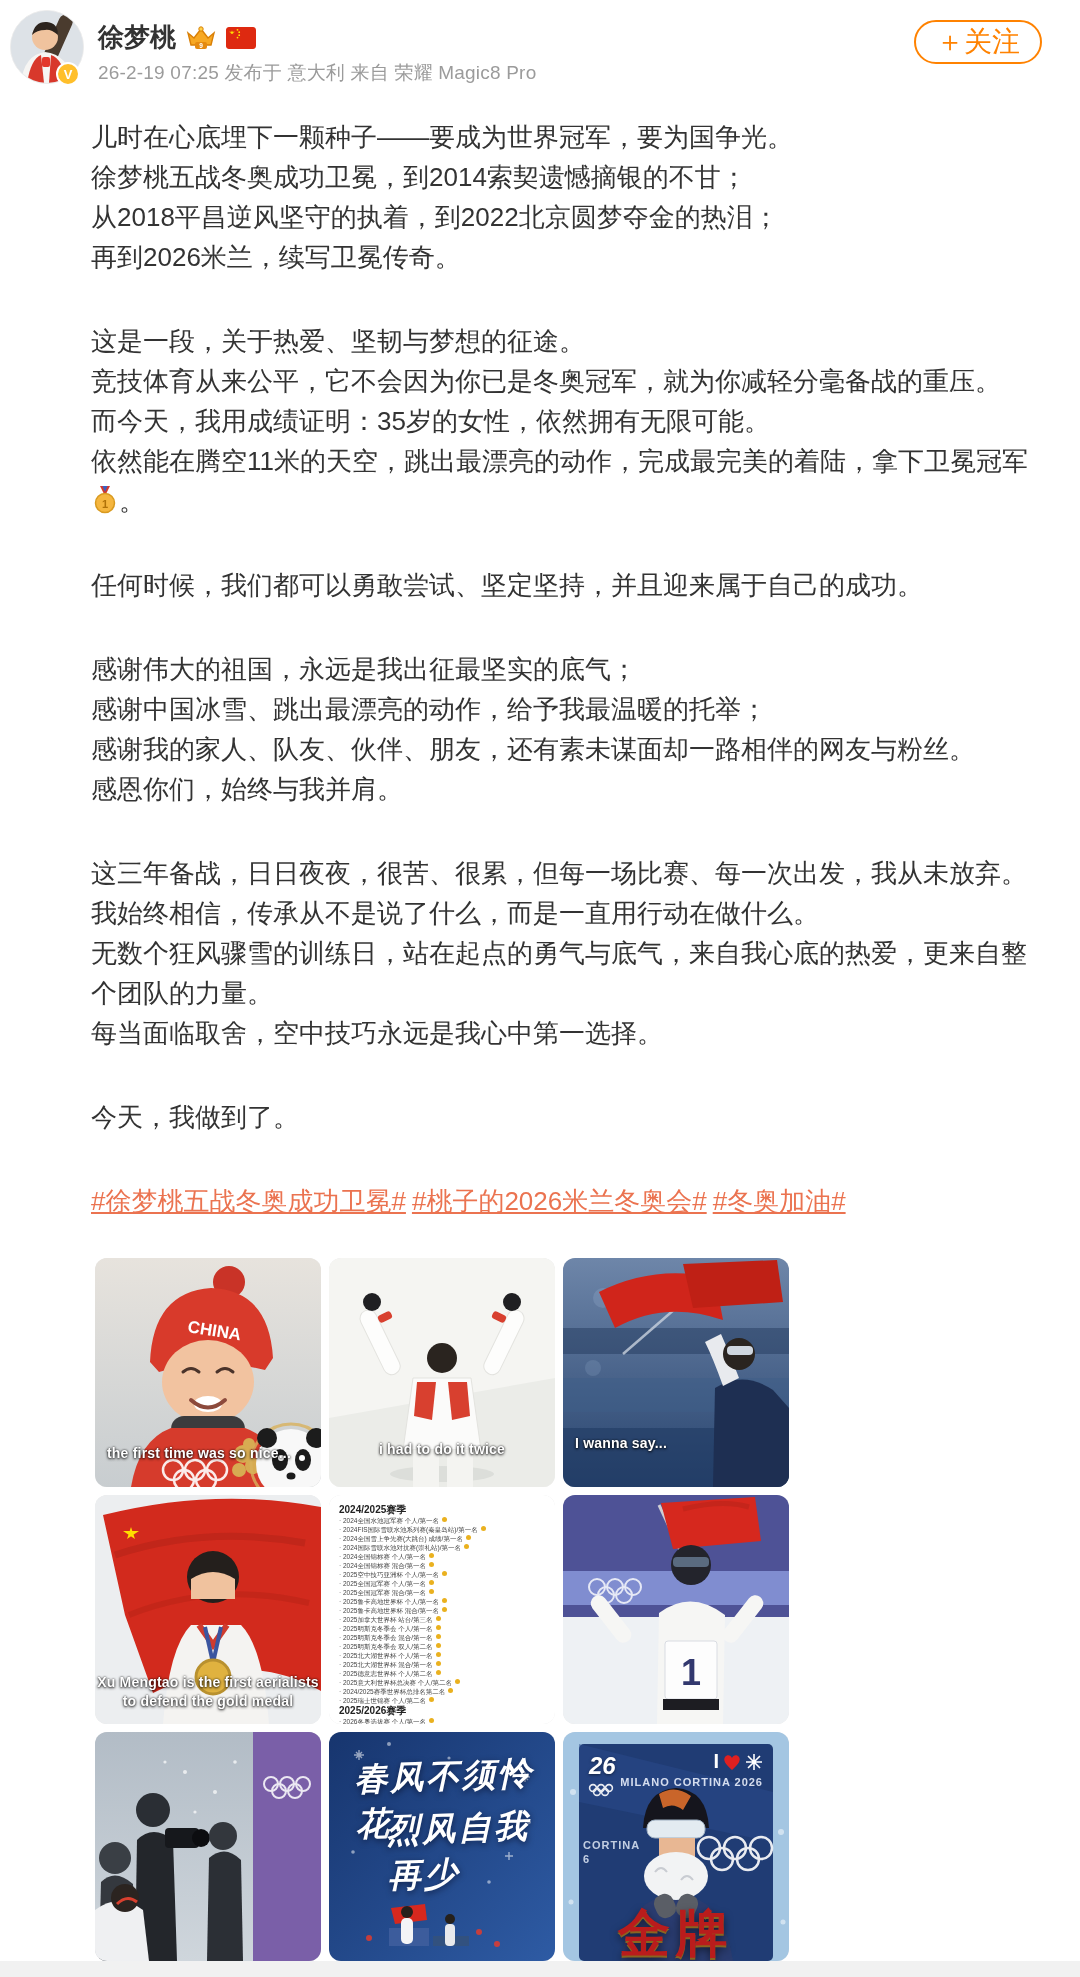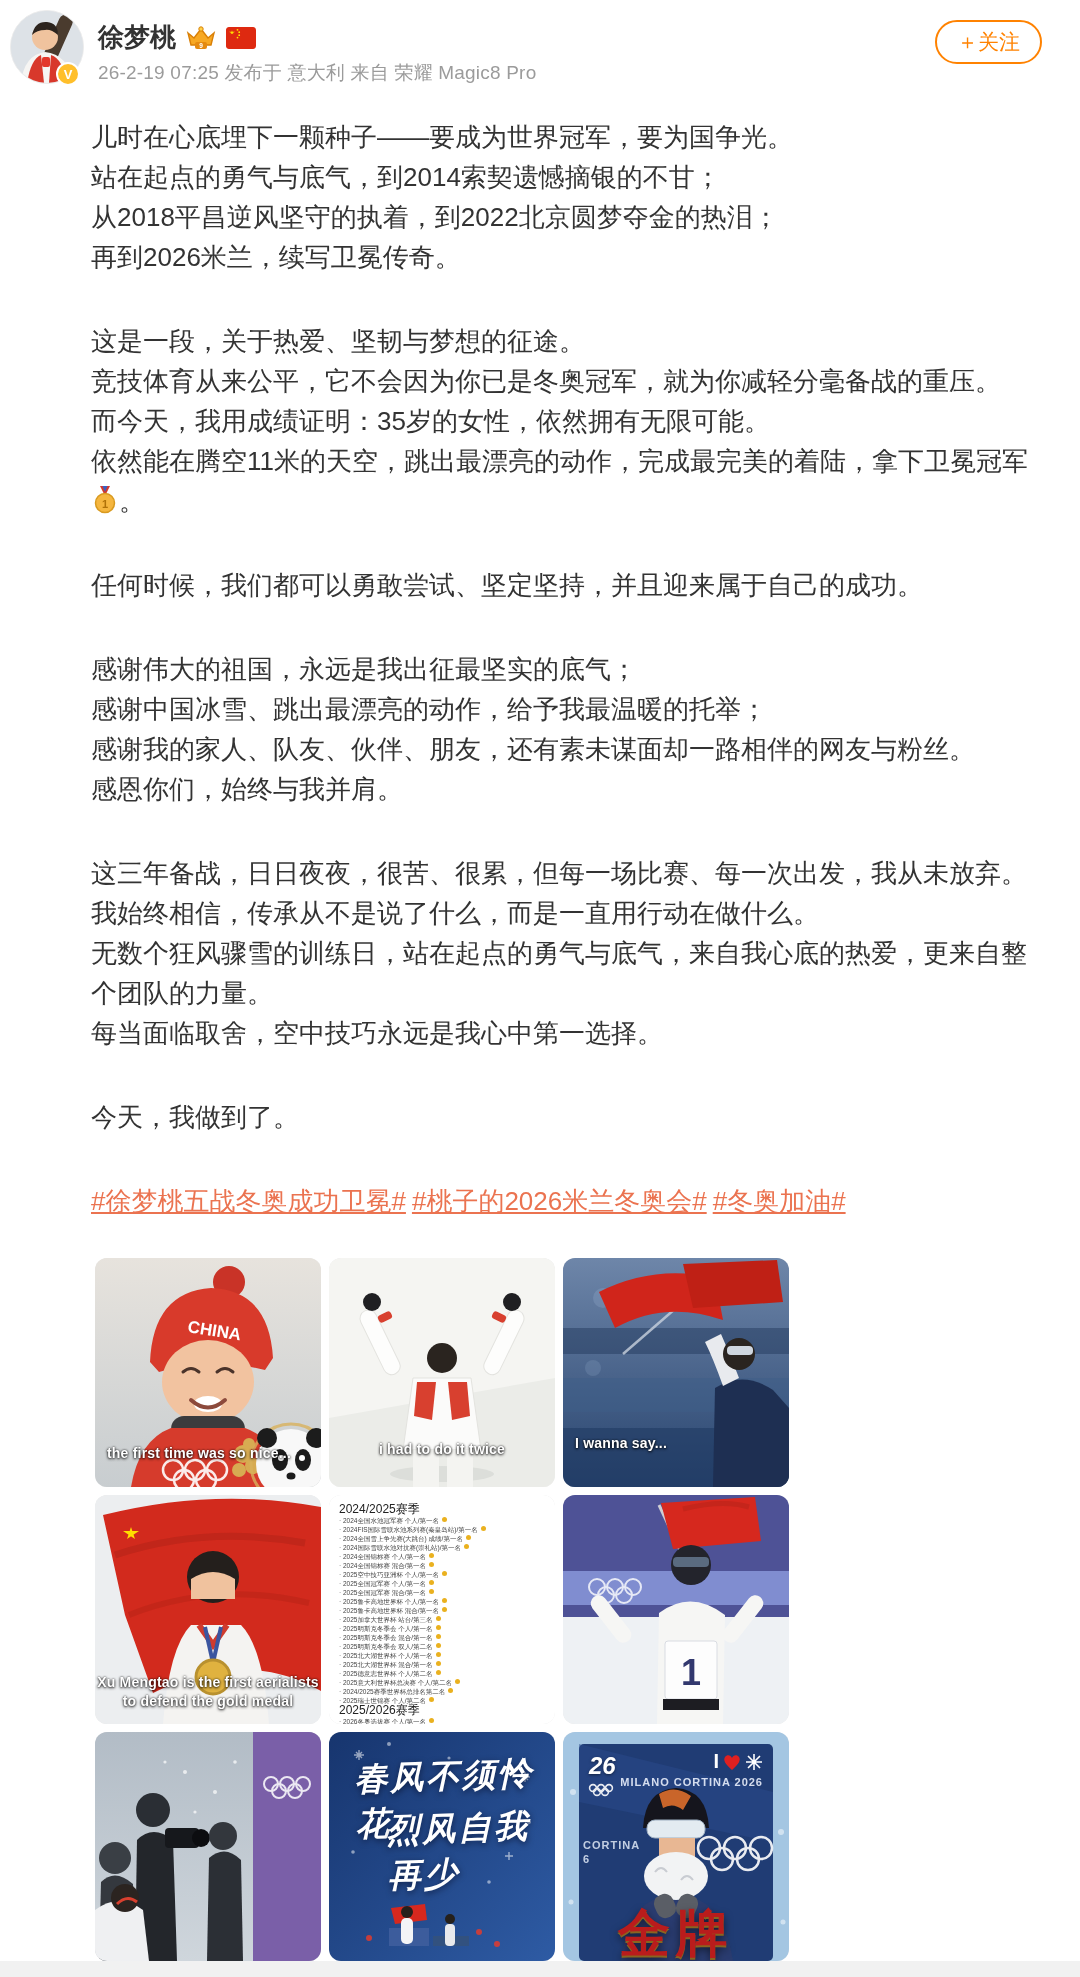--- a/index.html
+++ b/index.html
@@ -8,21 +8,21 @@
 
   
   .avatar{position:absolute;left:10px;top:10px;width:72px;height:72px;border-radius:50%;border:1px solid #ececec;background:#dfe3e7;overflow:hidden;cursor:pointer;}
   .avatar svg{display:block;width:100%;height:100%;}
   .v-badge{position:absolute;left:56px;top:62px;width:24px;height:24px;border-radius:50%;background:#ffbf2b;border:2px solid #fff;color:#fff;font-weight:bold;font-size:13px;display:flex;align-items:center;justify-content:center;box-sizing:border-box;}
   .name-row{position:absolute;left:98px;top:20px;display:flex;align-items:center;gap:9px;}
   .name{font-size:26px;font-weight:bold;color:#333;cursor:pointer;}
   .crown{width:32px;height:26px;display:block;}
   .flag{width:30px;height:22px;display:block;border-radius:3px;}
   .meta{position:absolute;left:98px;top:60px;font-size:19px;color:#9b9b9b;letter-spacing:.2px;}
-  .follow-btn{position:absolute;right:38px;top:20px;height:44px;padding:0 20px;border:2px solid #ff8200;border-radius:24px;color:#ff8200;font-size:21px;line-height:40px;background:#fff;box-sizing:border-box;cursor:pointer;}
+  .follow-btn{position:absolute;right:38px;top:20px;height:44px;padding:0 20px;border:2px solid #ff8200;border-radius:24px;color:#ff8200;font-size:28px;line-height:40px;background:#fff;box-sizing:border-box;cursor:pointer;}
 
   
   .content{position:absolute;left:91px;top:117px;width:958px;font-size:26px;line-height:40px;color:#333;}
   .para{margin:0 0 44px 0;}
   .para:last-of-type{margin-bottom:0;}
   .tline{white-space:normal;word-break:break-all;}
   .medal-emoji{display:inline-block;width:26px;height:28px;vertical-align:-4px;margin:0 1px;}
   .hashtags{margin-top:6px;color:#eb7350;text-decoration:underline;}
   .hashtags a{color:#eb7350;text-decoration:none;margin-right:6px;cursor:pointer;}
 
@@ -31,21 +31,21 @@
   .tile{position:relative;border-radius:12px;overflow:hidden;background:#e8e8e8;cursor:pointer;}
   .tile svg.art{position:absolute;inset:0;width:100%;height:100%;}
   .cap{position:absolute;color:#fff;font-weight:bold;font-size:14px;text-shadow:0 1px 3px rgba(0,0,0,.9),0 0 2px rgba(0,0,0,.75);letter-spacing:.2px;z-index:2;}
   .cap-bl{left:12px;bottom:26px;}
   .cap-c{left:0;right:0;bottom:30px;text-align:center;}
   .cap-bl2{left:12px;bottom:36px;}
   .cap-2l{left:0;right:0;bottom:13px;text-align:center;line-height:19px;font-size:14px;}
 
   
   .ach{position:absolute;inset:0;background:#fff;padding:9px 10px;box-sizing:border-box;color:#333;font-size:6.5px;line-height:9px;overflow:hidden;}
-  .ach .hd{font-size:12px;font-weight:normal;color:#222;margin:1px 0 2px 0;line-height:9px;}
+  .ach .hd{font-size:10px;font-weight:bold;color:#222;margin:1px 0 2px 0;line-height:9px;}
   .ach .row{white-space:nowrap;overflow:hidden;color:#444;}
   .ach .row::before{content:"·  ";color:#888;}
   .ach .row::after{content:"";display:inline-block;width:5px;height:5px;background:#eab11f;border-radius:50%;margin-left:3px;vertical-align:1px;}
 
   
   .poster-line{position:absolute;color:#fff;font-family:"DejaVu Serif",serif;font-style:italic;font-weight:bold;font-size:33px;letter-spacing:3px;text-shadow:0 2px 6px rgba(0,0,20,.55);z-index:2;}
   .pl1{left:26px;top:22px;transform:rotate(-2deg);}
   .pl2{left:58px;top:74px;transform:rotate(-2deg);}
 
   
@@ -95,21 +95,21 @@
   </div>
 
   <div class="meta">26-2-19 07:25 发布于 意大利 来自 荣耀 Magic8 Pro</div>
 
   <button class="follow-btn">＋关注</button>
 
   <div class="content">
 
     <div class="para">
       <div class="tline">儿时在心底埋下一颗种子——要成为世界冠军，要为国争光。</div>
-      <div class="tline">站在起点的勇气与底气，到2014索契遗憾摘银的不甘；</div>
+      <div class="tline">徐梦桃五战冬奥成功卫冕，到2014索契遗憾摘银的不甘；</div>
       <div class="tline">从2018平昌逆风坚守的执着，到2022北京圆梦夺金的热泪；</div>
       <div class="tline">再到2026米兰，续写卫冕传奇。</div>
     </div>
 
     <div class="para">
       <div class="tline">这是一段，关于热爱、坚韧与梦想的征途。</div>
       <div class="tline">竞技体育从来公平，它不会因为你已是冬奥冠军，就为你减轻分毫备战的重压。</div>
       <div class="tline">而今天，我用成绩证明：35岁的女性，依然拥有无限可能。</div>
       <div class="tline">
         <span>依然能在腾空11米的天空，跳出最漂亮的动作，完成最完美的着陆，拿下卫冕冠军</span><svg class="medal-emoji" viewBox="0 0 26 28">

